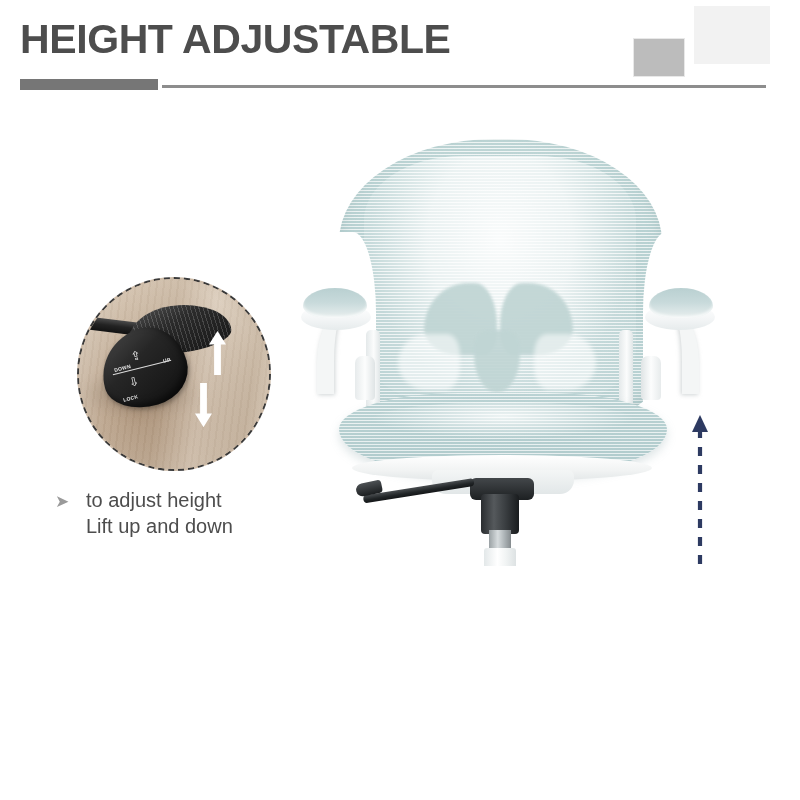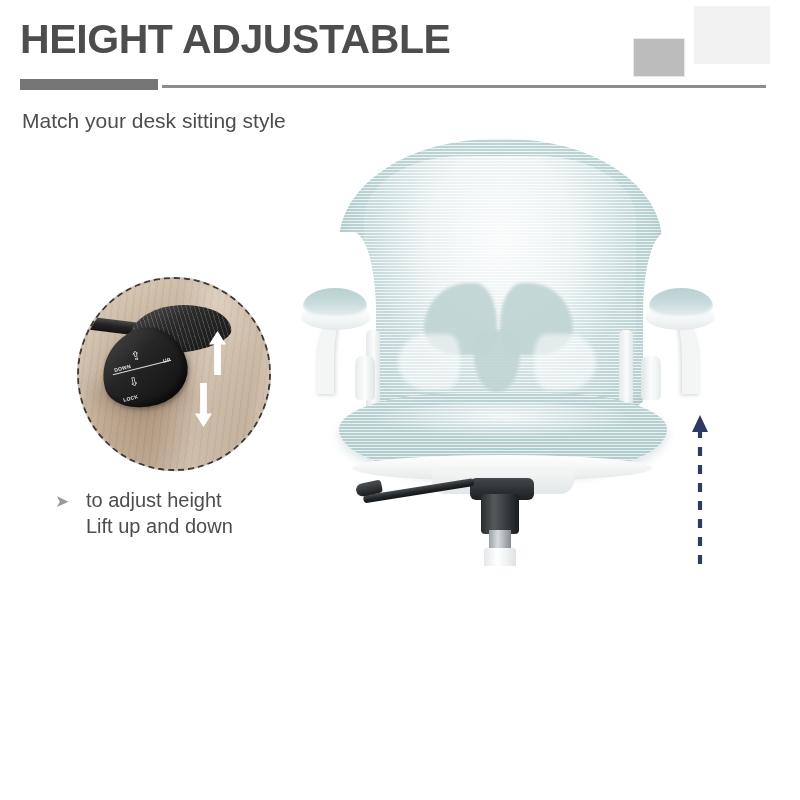--- a/index.html
+++ b/index.html
@@ -502,21 +502,20 @@
   <div class="floor"></div>
 
   <div class="sq-light"></div>
   <div class="sq-dark"></div>
 
   <div class="title">HEIGHT ADJUSTABLE</div>
   <div class="rule-wrap">
     <div class="rule-thick"></div>
     <div class="rule-thin"></div>
   </div>
-  <div class="subtitle">Match your desk sitting style</div>
 
   <div class="chair">
 
     <div class="back-outer"></div>
     <div class="back-inner"></div>
     <div class="lumbar-wing-l"></div>
     <div class="lumbar-wing-r"></div>
     <div class="lumbar-side-l"></div>
     <div class="lumbar-side-r"></div>
     <div class="lumbar-stem"></div>

